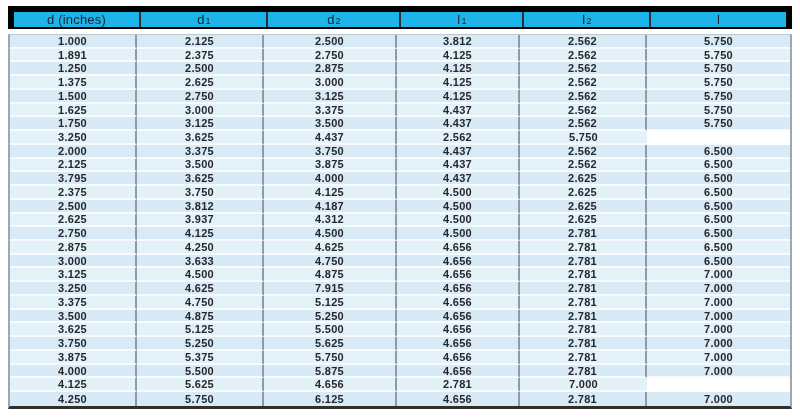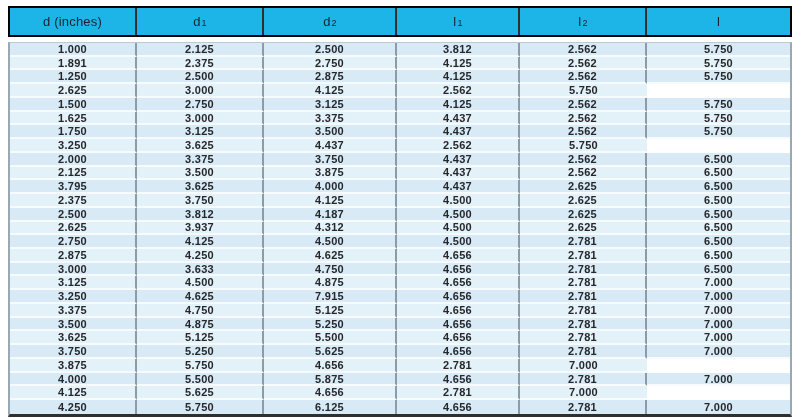--- a/index.html
+++ b/index.html
@@ -21,22 +21,22 @@
     top: 6px;
     width: 784px;
   }
   .grid {
     display: grid;
     grid-template-columns: 127px 127px 133px 123px 127px auto;
   }
   
   .header {
     box-sizing: border-box;
-    height: 31px;
-    border: 2px solid #000000;
+    height: 23px;
+    border: 6px solid #000000;
     background: #1db5e8;
     margin-bottom: 5px;
   }
   .hcell {
     box-sizing: border-box;
     display: flex;
     align-items: center;
     justify-content: center;
     color: #1d2130;
     font-size: 13px;
@@ -134,20 +134,21 @@
         </div>
         <div class="grid row">
           <div class="cell">1.250</div>
           <div class="cell">2.500</div>
           <div class="cell">2.875</div>
           <div class="cell">4.125</div>
           <div class="cell">2.562</div>
           <div class="cell">5.750</div>
         </div>
         <div class="grid row">
+          <div class="cell">1.375</div>
           <div class="cell">2.625</div>
           <div class="cell">3.000</div>
           <div class="cell">4.125</div>
           <div class="cell">2.562</div>
           <div class="cell">5.750</div>
         </div>
         <div class="grid row">
           <div class="cell">1.500</div>
           <div class="cell">2.750</div>
           <div class="cell">3.125</div>
@@ -293,20 +294,21 @@
         <div class="grid row">
           <div class="cell">3.750</div>
           <div class="cell">5.250</div>
           <div class="cell">5.625</div>
           <div class="cell">4.656</div>
           <div class="cell">2.781</div>
           <div class="cell">7.000</div>
         </div>
         <div class="grid row">
           <div class="cell">3.875</div>
+          <div class="cell">5.375</div>
           <div class="cell">5.750</div>
           <div class="cell">4.656</div>
           <div class="cell">2.781</div>
           <div class="cell">7.000</div>
         </div>
         <div class="grid row">
           <div class="cell">4.000</div>
           <div class="cell">5.500</div>
           <div class="cell">5.875</div>
           <div class="cell">4.656</div>

